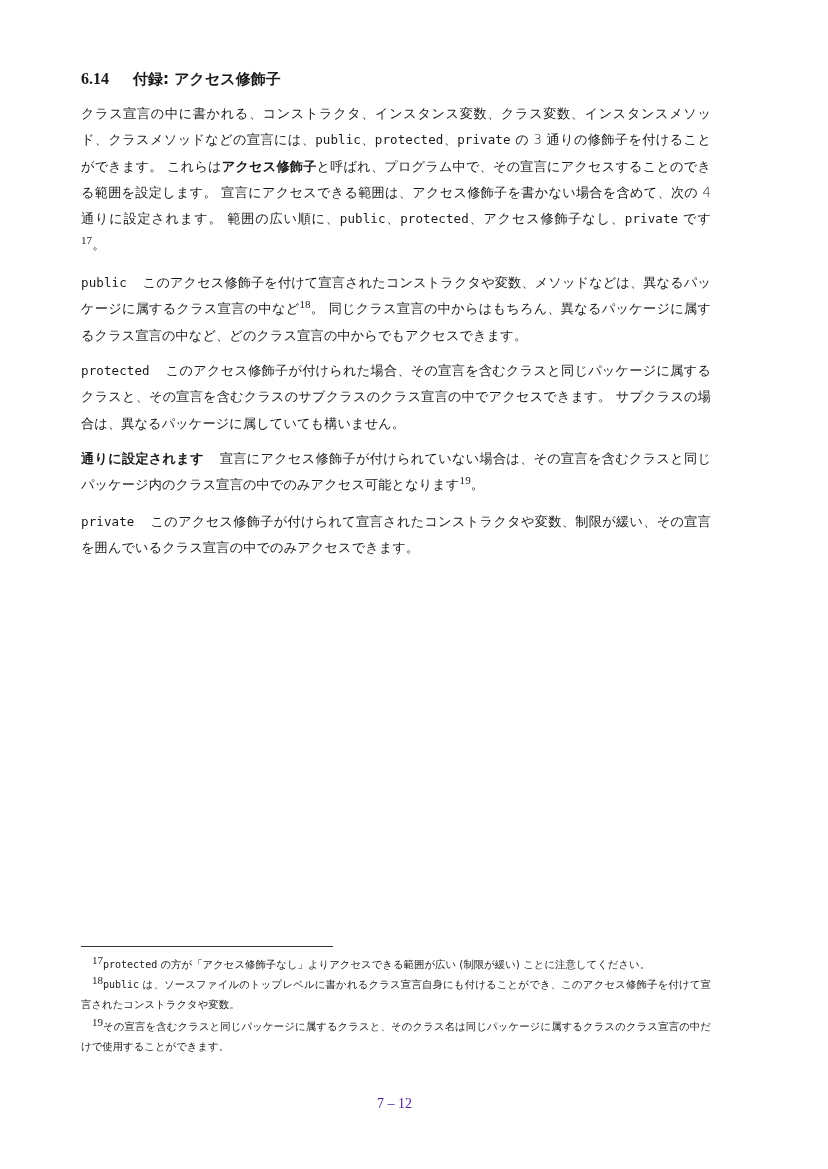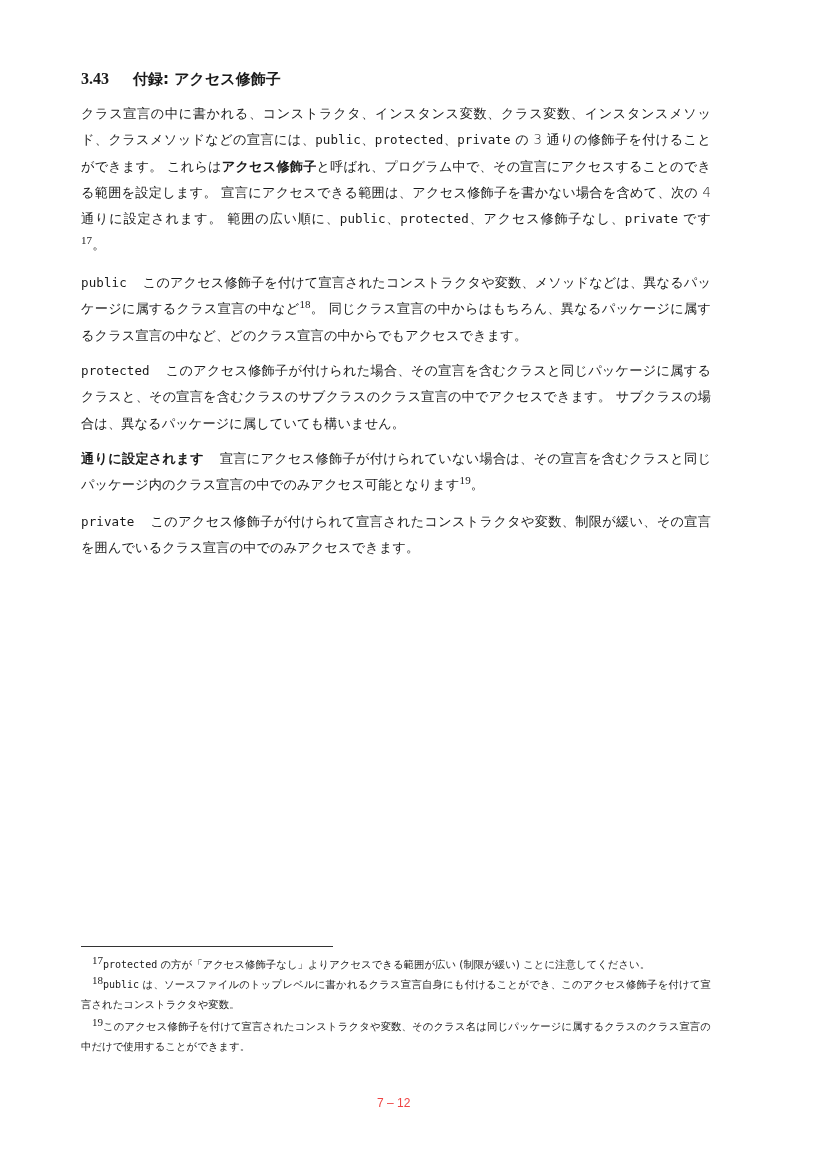--- a/index.html
+++ b/index.html
@@ -13,43 +13,43 @@
           text-align: justify; font-family: "DejaVu Sans", sans-serif; font-weight: 300; letter-spacing: 0.1px; }
   .mono { font-family: "DejaVu Sans Mono", "Liberation Mono", monospace; font-size: 12.5px; }
   .bold { font-weight: bold; }
   sup { font-size: 11px; line-height: 0; vertical-align: super; font-family: "Liberation Serif", serif; }
   .term { margin-right: 16px; }
   .fn-rule { position: absolute; left: 0; top: 946px; width: 252px; border-top: 1px solid #333; }
   .fn { position: absolute; left: 0; width: 630px; font-size: 10.4px; line-height: 19.5px;
         font-family: "DejaVu Sans", sans-serif; text-align: justify; }
   .fn .mono { font-size: 10px; }
   .fn .indent { display: inline-block; width: 11px; }
-  .pageno { position: absolute; top: 1096px; left: 296px; font-size: 12px; font-family: Liberation Sans, sans-serif; color: #ef4444; }
+  .pageno { position: absolute; top: 1096px; left: 296px; font-size: 14px; font-family: Liberation Serif, serif; color: #4c1d95; }
 </style>
 </head>
 <body>
 
 <div class="page">
 
   <div class="section-title">
-    <span class="num">3.43</span><span class="jp">付録: アクセス修飾子</span>
+    <span class="num">6.14</span><span class="jp">付録: アクセス修飾子</span>
   </div>
 
   <div class="para" style="top:101px;"><span>クラス宣言の中に書かれる、コンストラクタ、インスタンス変数、クラス変数、インスタンスメソッド、クラスメソッドなどの宣言には、</span><span class="mono">public</span><span>、</span><span class="mono">protected</span><span>、</span><span class="mono">private</span><span> の 3 通りの修飾子を付けることができます。 これらは</span><span class="bold">アクセス修飾子</span><span>と呼ばれ、プログラム中で、その宣言にアクセスすることのできる範囲を設定します。 宣言にアクセスできる範囲は、アクセス修飾子を書かない場合を含めて、次の 4 通りに設定されます。 範囲の広い順に、</span><span class="mono">public</span><span>、</span><span class="mono">protected</span><span>、アクセス修飾子なし、</span><span class="mono">private</span><span> です</span><sup>17</sup><span>。</span></div>
 
   <div class="para" style="top:270px;"><span class="mono term">public</span><span>このアクセス修飾子を付けて宣言されたコンストラクタや変数、メソッドなどは、異なるパッケージに属するクラス宣言の中など</span><sup>18</sup><span>。 同じクラス宣言の中からはもちろん、異なるパッケージに属するクラス宣言の中など、どのクラス宣言の中からでもアクセスできます。</span></div>
 
   <div class="para" style="top:358px;"><span class="mono term">protected</span><span>このアクセス修飾子が付けられた場合、その宣言を含むクラスと同じパッケージに属するクラスと、その宣言を含むクラスのサブクラスのクラス宣言の中でアクセスできます。 サブクラスの場合は、異なるパッケージに属していても構いません。</span></div>
 
   <div class="para" style="top:446px;"><span class="bold term">通りに設定されます</span><span>宣言にアクセス修飾子が付けられていない場合は、その宣言を含むクラスと同じパッケージ内のクラス宣言の中でのみアクセス可能となります</span><sup>19</sup><span>。</span></div>
 
   <div class="para" style="top:509px;"><span class="mono term">private</span><span>このアクセス修飾子が付けられて宣言されたコンストラクタや変数、制限が緩い、その宣言を囲んでいるクラス宣言の中でのみアクセスできます。</span></div>
 
   <div class="fn-rule"></div>
 
   <div class="fn" style="top:955px;"><span class="indent"></span><sup>17</sup><span class="mono">protected</span><span> の方が「アクセス修飾子なし」よりアクセスできる範囲が広い (制限が緩い) ことに注意してください。</span></div>
 
   <div class="fn" style="top:975px;"><span class="indent"></span><sup>18</sup><span class="mono">public</span><span> は、ソースファイルのトップレベルに書かれるクラス宣言自身にも付けることができ、このアクセス修飾子を付けて宣言されたコンストラクタや変数。</span></div>
 
-  <div class="fn" style="top:1017px;"><span class="indent"></span><sup>19</sup><span>このアクセス修飾子を付けて宣言されたコンストラクタや変数、そのクラス名は同じパッケージに属するクラスのクラス宣言の中だけで使用することができます。</span></div>
+  <div class="fn" style="top:1017px;"><span class="indent"></span><sup>19</sup><span>その宣言を含むクラスと同じパッケージに属するクラスと、そのクラス名は同じパッケージに属するクラスのクラス宣言の中だけで使用することができます。</span></div>
 
   <div class="pageno">7 – 12</div>
 </div>
 
 </body></html>

